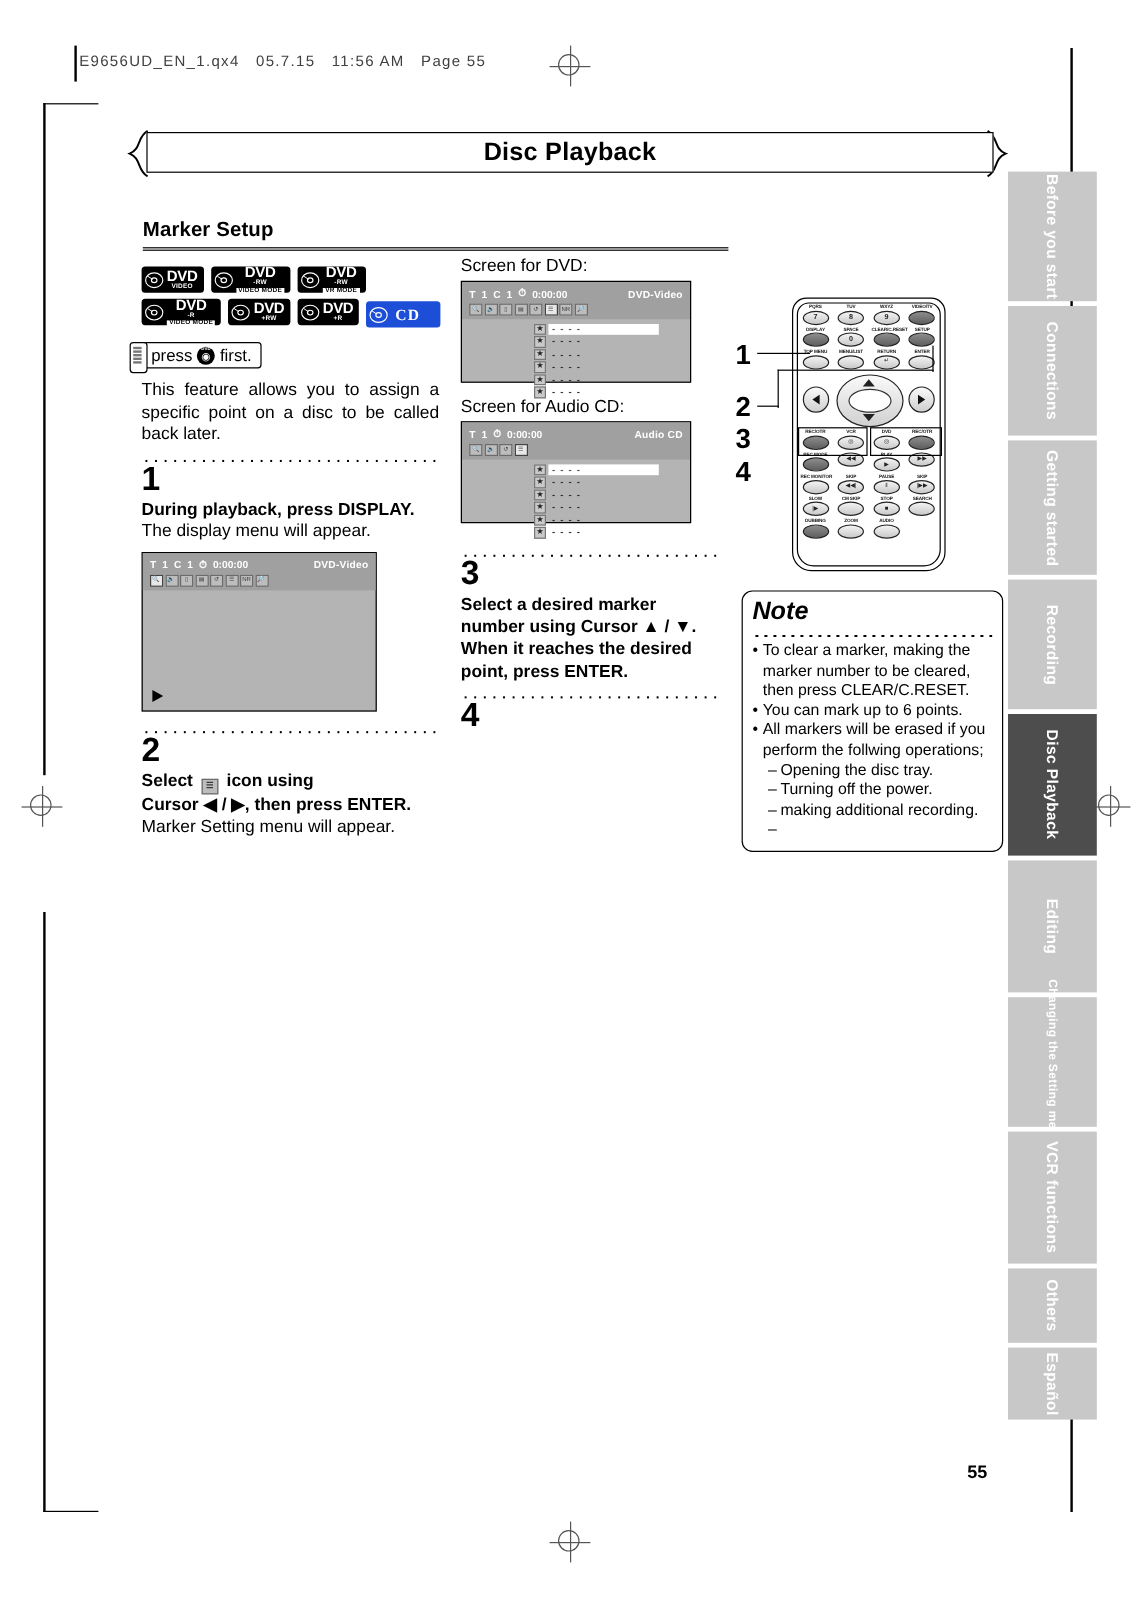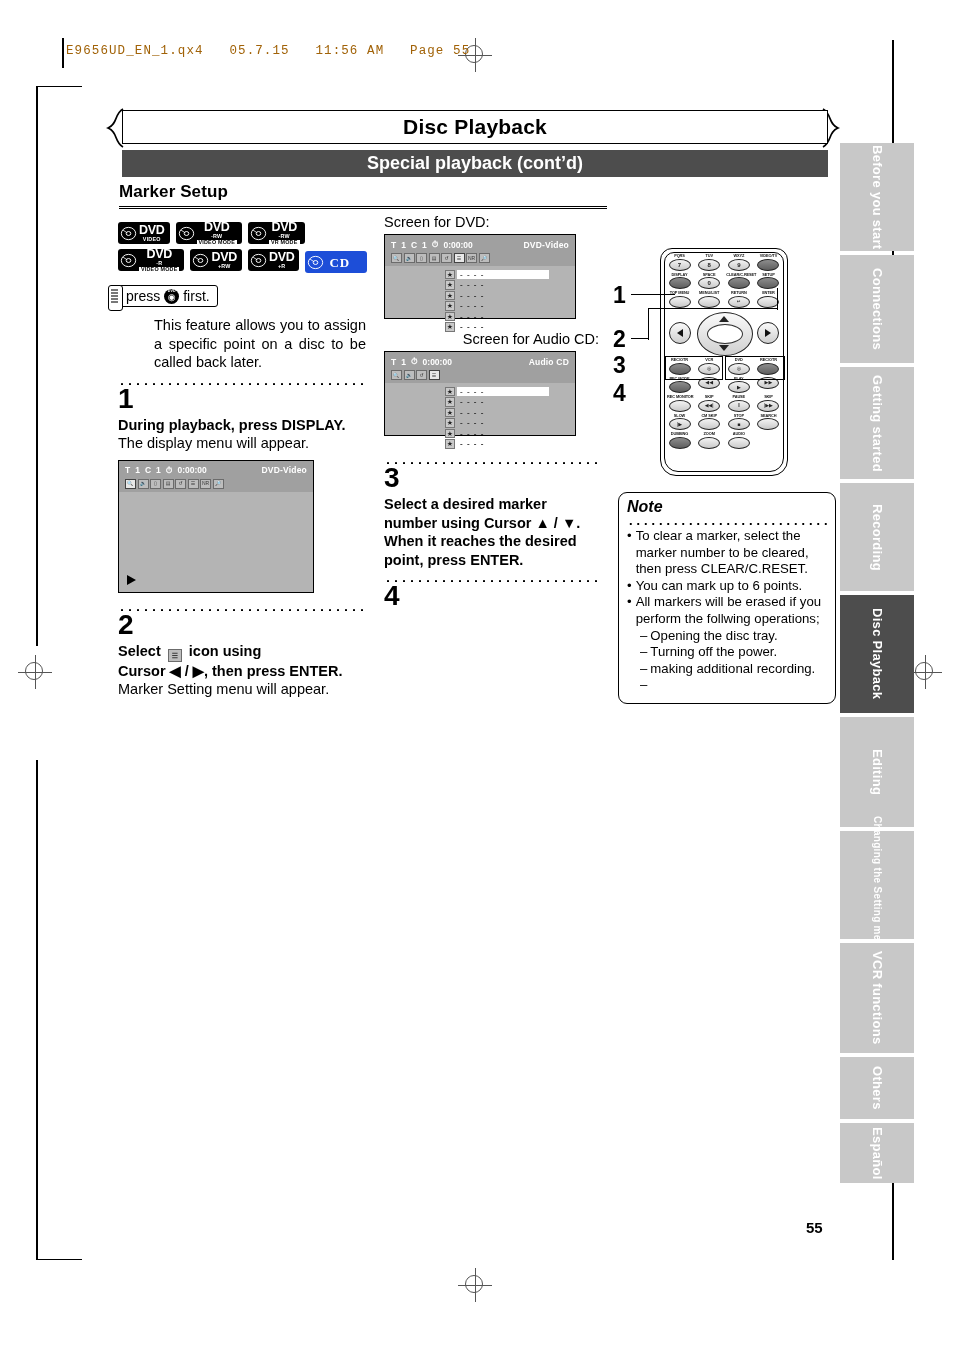--- a/index.html
+++ b/index.html
@@ -14,22 +14,22 @@
   .crop{position:absolute;background:#000;}
   .regmark{position:absolute;width:34px;height:34px;}
   .regmark:before,.regmark:after{content:"";position:absolute;background:#555;}
   .regmark:before{left:50%;top:0;width:1px;height:34px;margin-left:-0.5px;}
   .regmark:after{top:50%;left:0;height:1px;width:34px;margin-top:-0.5px;}
   .regmark span{position:absolute;left:7px;top:7px;width:18px;height:18px;border:1px solid #555;border-radius:50%;box-sizing:border-box;}
 
   
   .fileheader{
     position:absolute;left:66px;top:44px;
-    font-family:Liberation Mono, monospace;
-    font-size:12.5px;letter-spacing:1.1px;color:#a16207;white-space:pre;
+    font-family:Liberation Sans, sans-serif;
+    font-size:12.5px;letter-spacing:1.1px;color:#404040;white-space:pre;
   }
   .headrule{position:absolute;left:62px;top:38px;width:1.5px;height:30px;background:#000;}
 
   
   .banner{
     position:absolute;left:122px;top:110px;width:706px;height:34px;
     border:1.6px solid #000;background:#fff;box-sizing:border-box;
   }
   .banner-inner{
     position:absolute;left:0;right:0;top:0;bottom:0;
@@ -84,21 +84,21 @@
     border:1.3px solid #000;border-radius:3px;background:#fff;
   }
   .remote-mini i{position:absolute;left:2px;width:7px;height:1.6px;background:#777;}
   .dvdkey{
     display:inline-flex;flex-direction:column;align-items:center;justify-content:center;
     width:15px;height:15px;border-radius:50%;background:#000;color:#fff;line-height:1;
   }
   .dvdkey b{font-size:3.6px;letter-spacing:.2px;}
   .dvdkey s{font-size:9px;text-decoration:none;margin-top:-1px;}
 
-  .ptext{font-size:14.5px;line-height:18.5px;margin-top:9px;margin-left:36px;}
+  .ptext{font-size:14.5px;line-height:18.5px;margin-top:9px;}
   .ptext.just{text-align:justify;}
 
   .dots{height:9px;margin:4px 0 0 0;
     background-image:radial-gradient(circle, #000 1.1px, transparent 1.2px);
     background-size:8px 9px;background-repeat:repeat-x;background-position:0 4px;}
   .stepnum{font-size:28px;font-weight:bold;line-height:26px;margin:1px 0 4px;}
   .btext{font-size:14.5px;line-height:18.5px;font-weight:bold;}
   .ntext{font-size:14.5px;line-height:18.5px;}
 
   
@@ -154,21 +154,21 @@
   .hlbox{position:absolute;border:1.3px solid #000;}
   .callout{position:absolute;font-size:23px;font-weight:bold;}
   .cline{position:absolute;background:#000;height:1.4px;}
   .cvert{position:absolute;background:#000;width:1.4px;}
 
   
   .notebox{
     position:absolute;left:618px;top:492px;width:218px;
     border:1.4px solid #000;border-radius:9px;padding:5px 8px 9px;box-sizing:border-box;background:#fff;
   }
-  .note-title{font-size:16px;font-weight:bold;font-style:italic;}
+  .note-title{font-size:21px;font-weight:bold;font-style:italic;}
   .note-dots{height:8px;margin:1px 0 3px;
     background-image:radial-gradient(circle,#000 1px,transparent 1.1px);
     background-size:7.5px 8px;background-repeat:repeat-x;background-position:0 3px;}
   .nli{font-size:13.2px;line-height:16.6px;display:flex;gap:4px;margin-bottom:0;}
   .nli .bul{flex:0 0 auto;}
   .nsub{font-size:13.2px;line-height:16.6px;padding-left:13px;display:flex;gap:3px;}
   .nsub .dash{flex:0 0 auto;}
   .nsub .txt{text-indent:0;}
 
   
@@ -221,21 +221,20 @@
       </svg>
   </div>
   <div class="brace r">
     <svg width="18" height="40" viewBox="0 0 18 40">
         <path d="M1 1 C10 6 6 16 16 20 C6 24 10 34 1 39" fill="none" stroke="#000" stroke-width="1.6"></path>
       </svg>
   </div>
   <div class="banner">
     <div class="banner-inner">Disc Playback</div>
   </div>
-  <div class="subbanner">Special playback (cont’d)</div>
   <div class="sectitle">Marker Setup</div>
   <div class="sectitle-rule"></div>
 
   <div class="col col1">
 
     <div class="disc-grid">
 
       <div class="badge">
         <svg class="disc-ico" viewBox="0 0 24 22">
           <ellipse cx="12" cy="11" rx="10.5" ry="9" fill="none" stroke="#fff" stroke-width="1.4"></ellipse>
@@ -430,21 +429,21 @@
           <span class="mk-star">★</span>
           <span class="mk-val">- - - -</span>
         </div>
         <div class="mk-row">
           <span class="mk-star">★</span>
           <span class="mk-val">- - - -</span>
         </div>
       </div>
     </div>
 
-    <div class="screen-label" style="margin-top:12px;text-align:right;">Screen for Audio CD:</div>
+    <div class="screen-label" style="margin-top:12px;">Screen for Audio CD:</div>
     <div class="osd" style="width:192px;height:85px;">
       <div class="osd-bar">
         <div class="osd-row1">
           <span>T</span>
           <span>1</span>
           <span>⏱</span>
           <span>0:00:00</span>
           <span class="right">Audio CD</span>
         </div>
         <div class="osd-icons">
@@ -669,21 +668,21 @@
 
     <div class="callout" style="left:8px;top:104px;">3</div>
     <div class="callout" style="left:8px;top:132px;">4</div>
   </div>
 
   <div class="notebox">
     <div class="note-title">Note</div>
     <div class="note-dots"></div>
     <div class="nli">
       <span class="bul">•</span>
-      <span>To clear a marker, select the marker number to be cleared, then press CLEAR/C.RESET.</span>
+      <span>To clear a marker, making the marker number to be cleared, then press CLEAR/C.RESET.</span>
     </div>
     <div class="nli">
       <span class="bul">•</span>
       <span>You can mark up to 6 points.</span>
     </div>
     <div class="nli">
       <span class="bul">•</span>
       <span>All markers will be erased if you perform the follwing operations;</span>
     </div>
     <div class="nsub">

